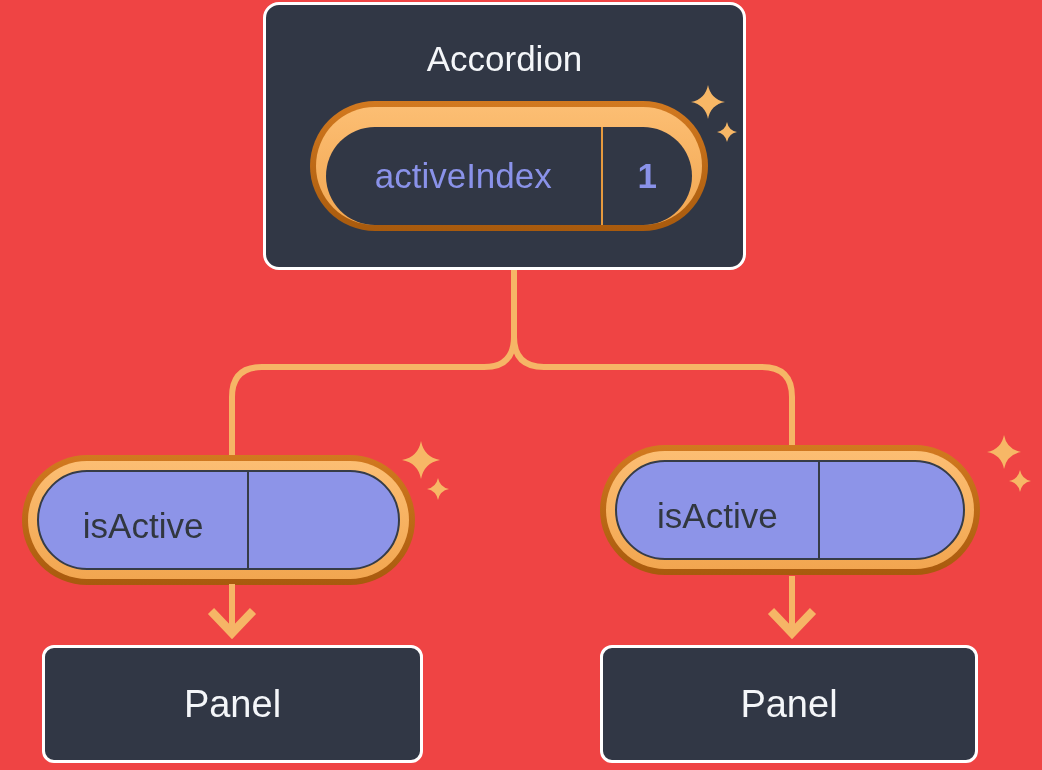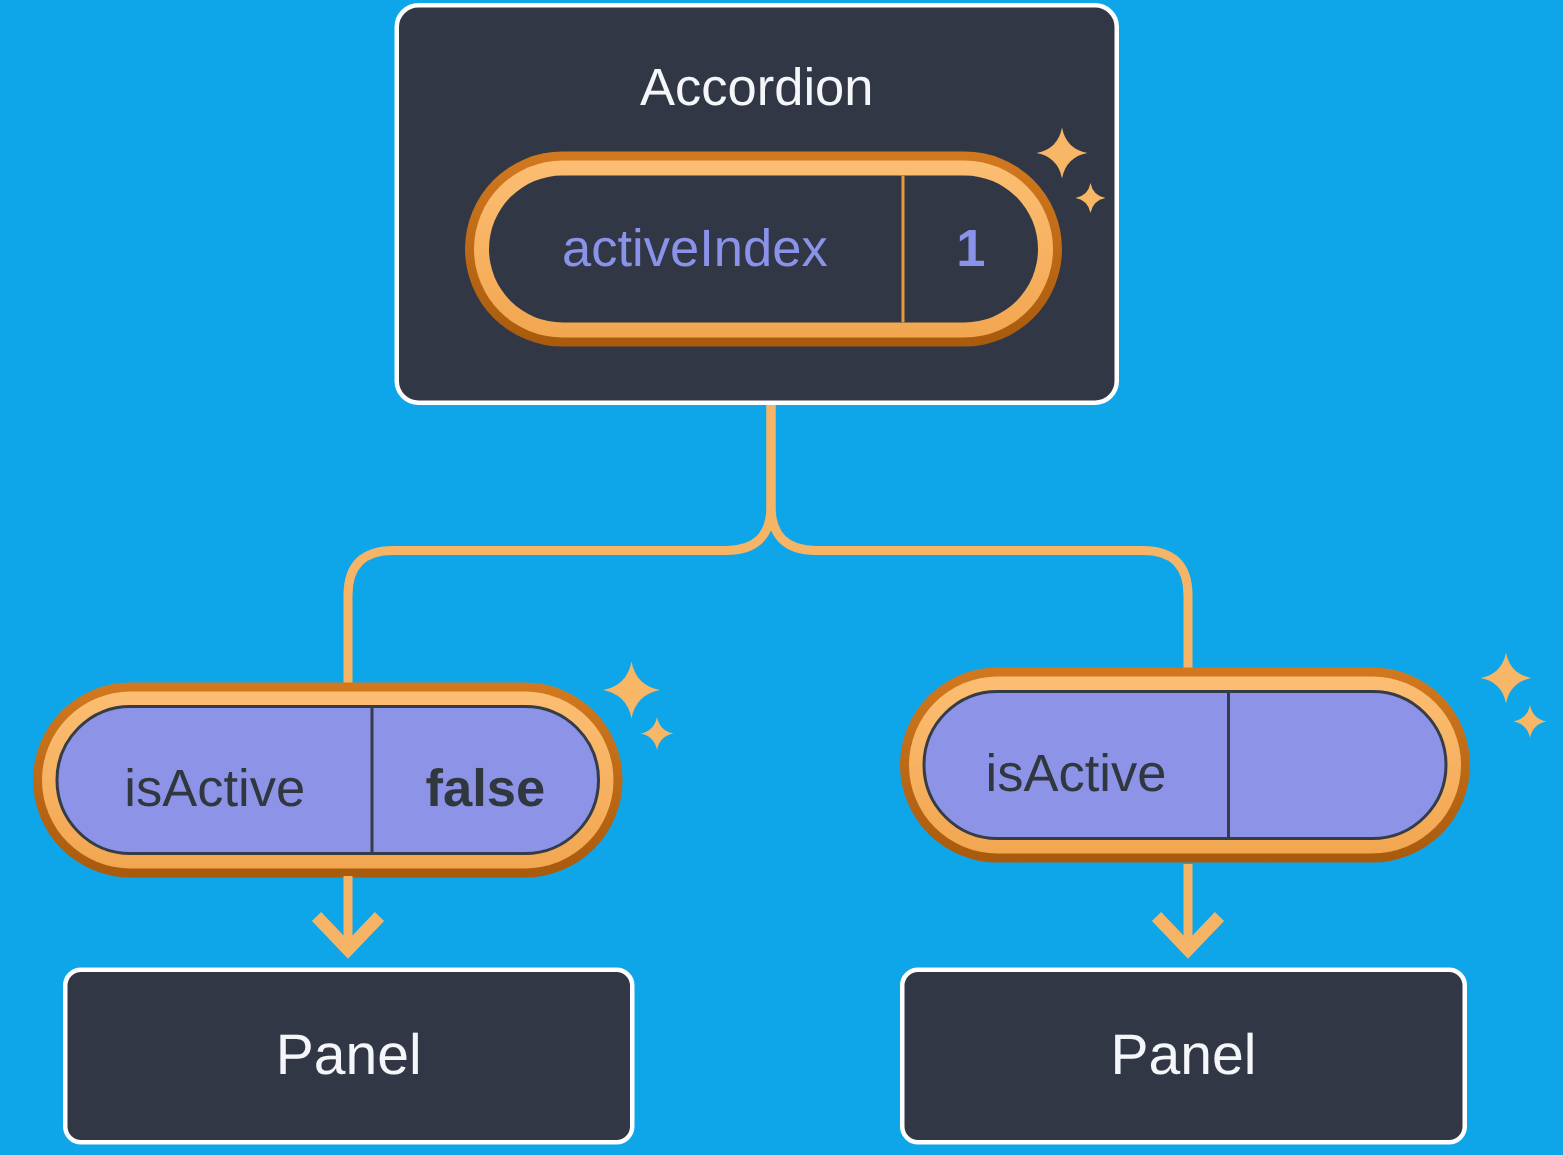--- a/index.html
+++ b/index.html
@@ -1,19 +1,19 @@
 <!DOCTYPE html>
 <html><head>
 <meta charset="utf-8">
 <style>
   html,body{margin:0;padding:0;background:#ffffff;}
   .canvas{
     position:relative;
     width:1042px;height:770px;
-    background:#0ea5e9;
+    background:#ef4444;
     overflow:hidden;
     font-family:"Liberation Sans", sans-serif;
   }
   .layer{position:absolute;left:0;top:0;width:1042px;height:770px;}
   .lines{z-index:1;}
   .overlay{z-index:6;pointer-events:none;}
 
   .card{
     position:absolute;
     background:#313745;
@@ -53,21 +53,21 @@
   .prop-pill-left{left:22px;top:455px;width:393px;height:130px;}
   .prop-pill-right{left:600px;top:445px;width:380px;height:130px;}
   .prop-pill-left .pill-mid,.prop-pill-right .pill-mid{padding:9px;}
   .pill-inner{
     width:100%;height:100%;
     box-sizing:border-box;
     border-radius:999px;
     display:flex;align-items:stretch;
     overflow:hidden;
   }
-  .pill-inner.dark{background:#313745;}
+  .pill-inner.dark{background:#313745;margin-top:10px;}
   .pill-inner.purple{background:#8d94e8;border:2px solid #363c47;}
   .seg{display:flex;align-items:center;justify-content:center;font-size:35px;}
   .seg.label{flex:0 0 58%;}
   .state-pill .seg.label{flex:0 0 75%;}
   .seg.value{flex:1 1 auto;font-weight:700;}
   .periwinkle{color:#8a92e9;}
   .dark-text{color:#31373f;margin-top:12px;}
   .divider{width:2px;align-self:stretch;}
   .divider.orange{background:#e79a3e;}
   .divider.slate{background:#363c47;}
@@ -94,21 +94,20 @@
         <div class="seg value periwinkle">1</div>
       </div>
     </div>
   </div>
 
   <div class="pill prop-pill-left">
     <div class="pill-mid">
       <div class="pill-inner purple">
         <div class="seg label dark-text">isActive</div>
         <div class="divider slate"></div>
-        <div class="seg value dark-text">false</div>
       </div>
     </div>
   </div>
 
   <div class="pill prop-pill-right">
     <div class="pill-mid">
       <div class="pill-inner purple">
         <div class="seg label dark-text">isActive</div>
         <div class="divider slate"></div>
       </div>

